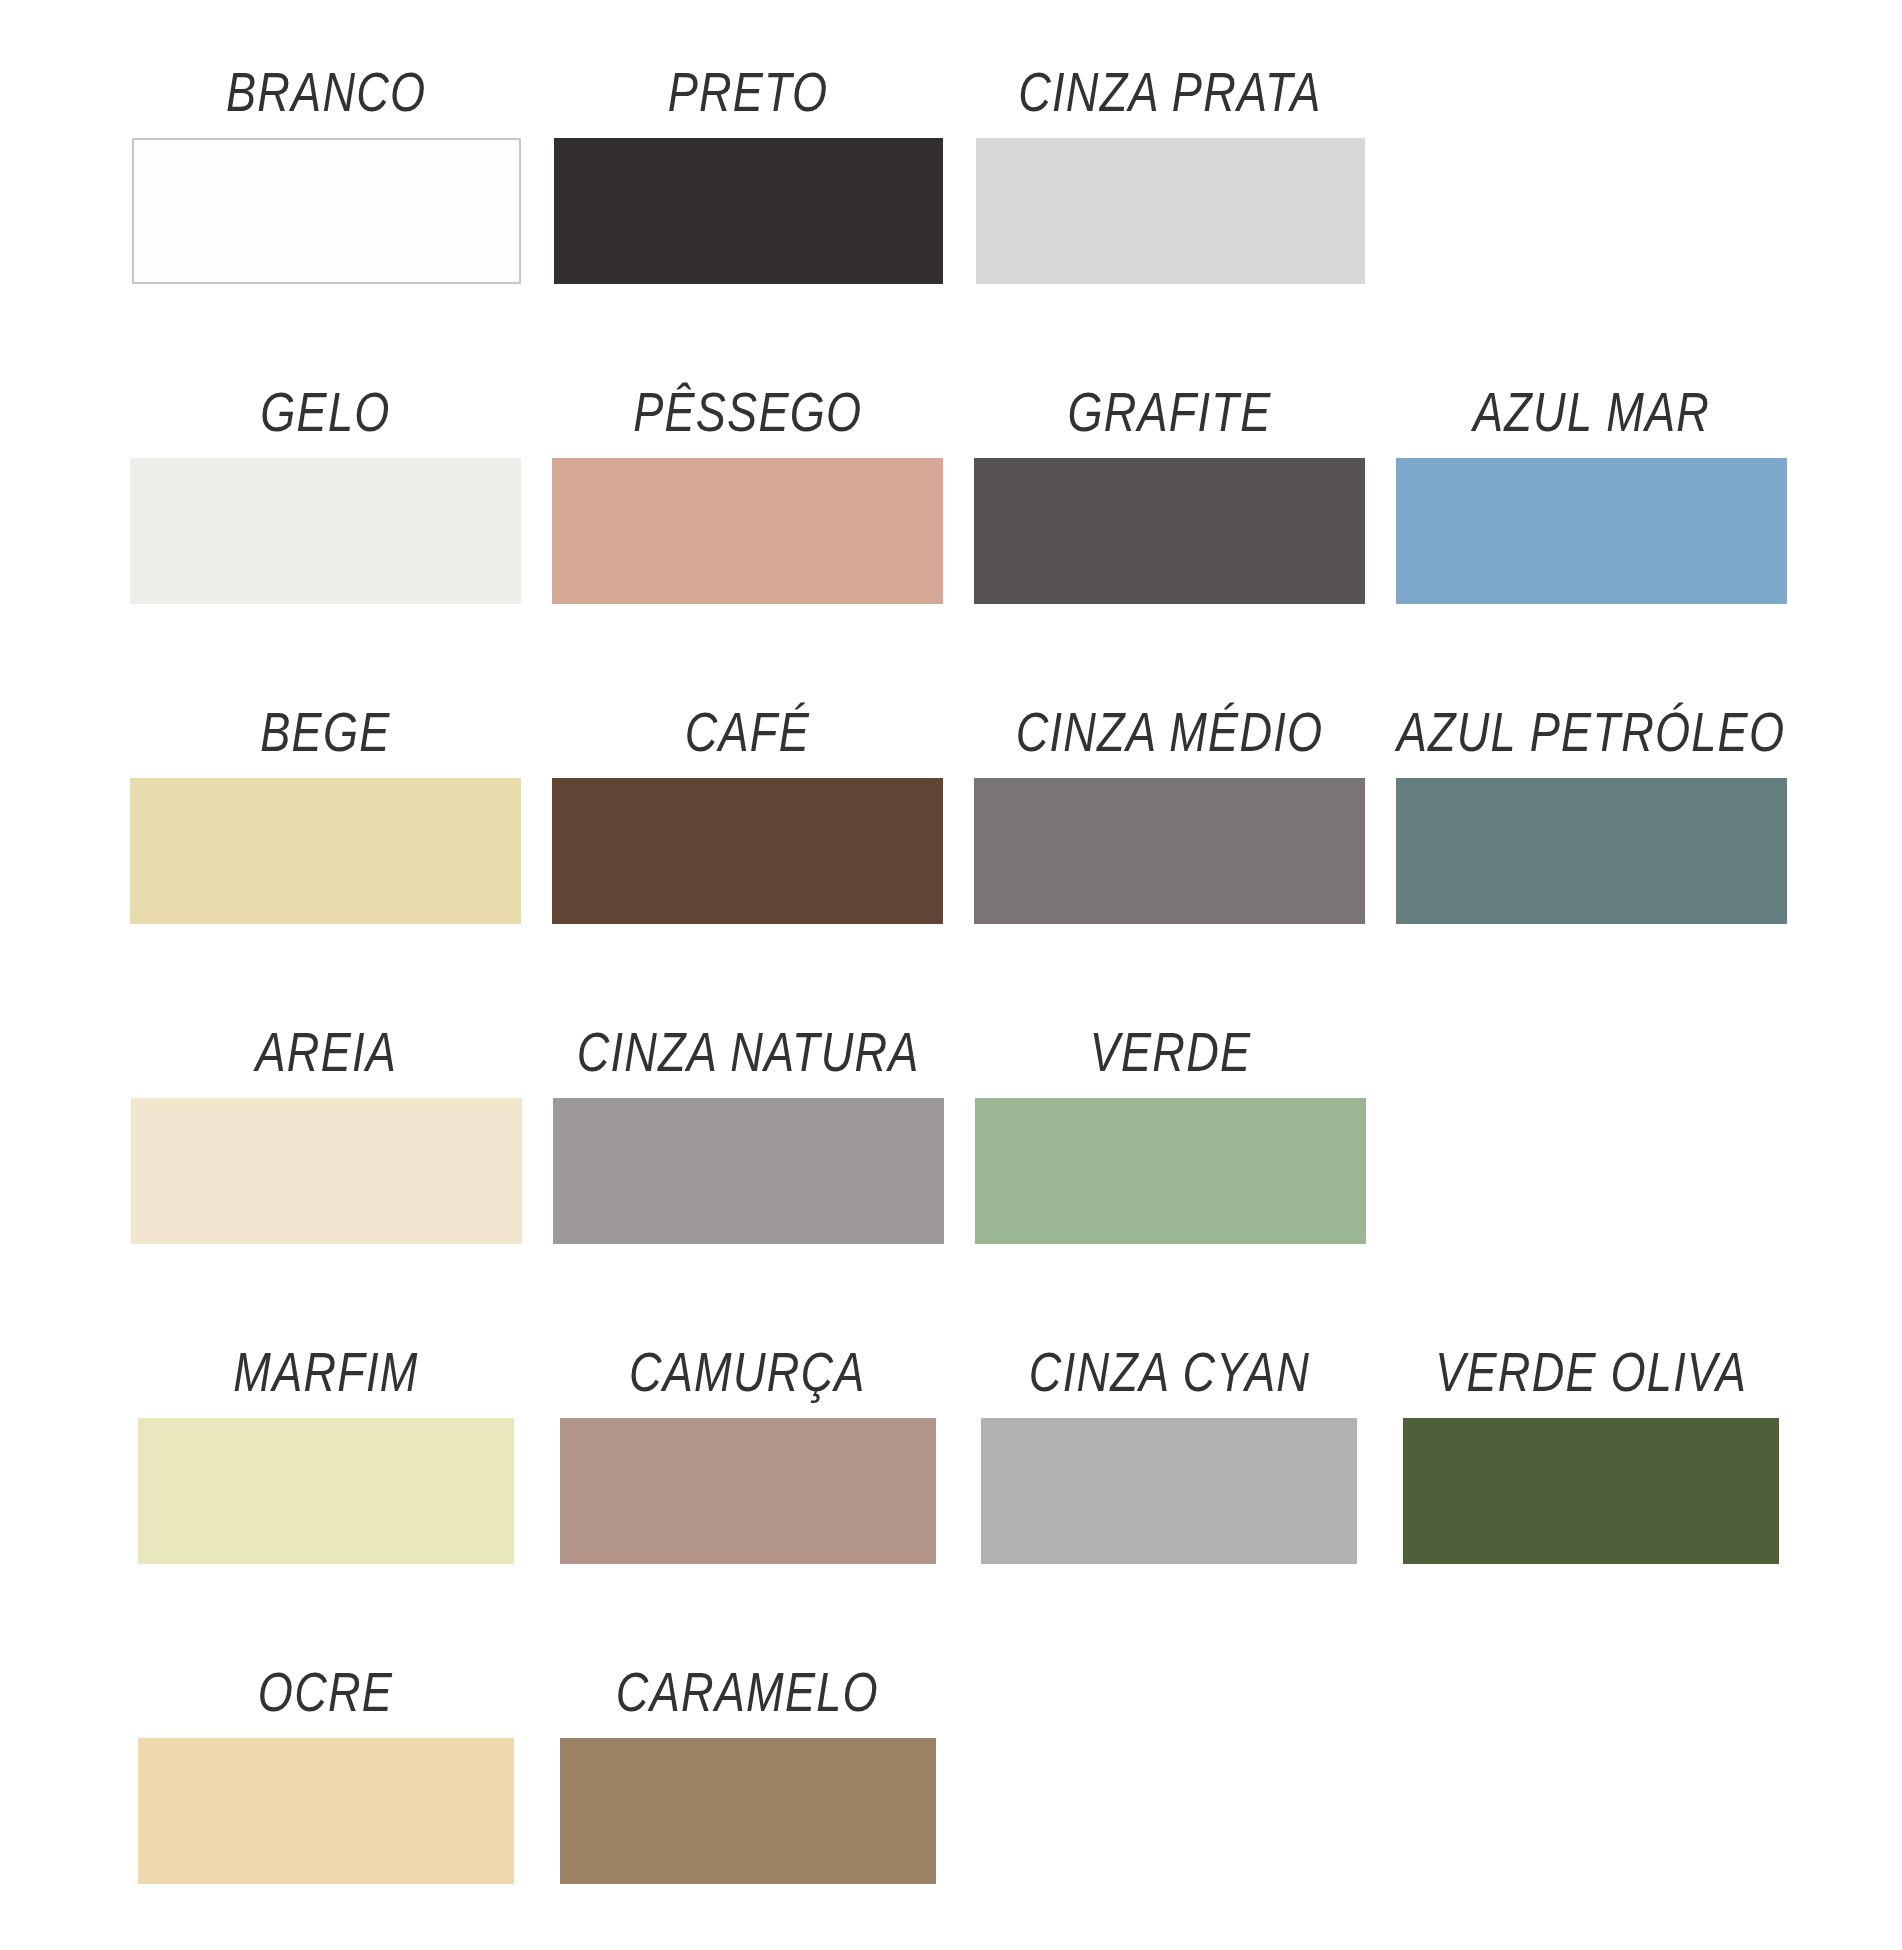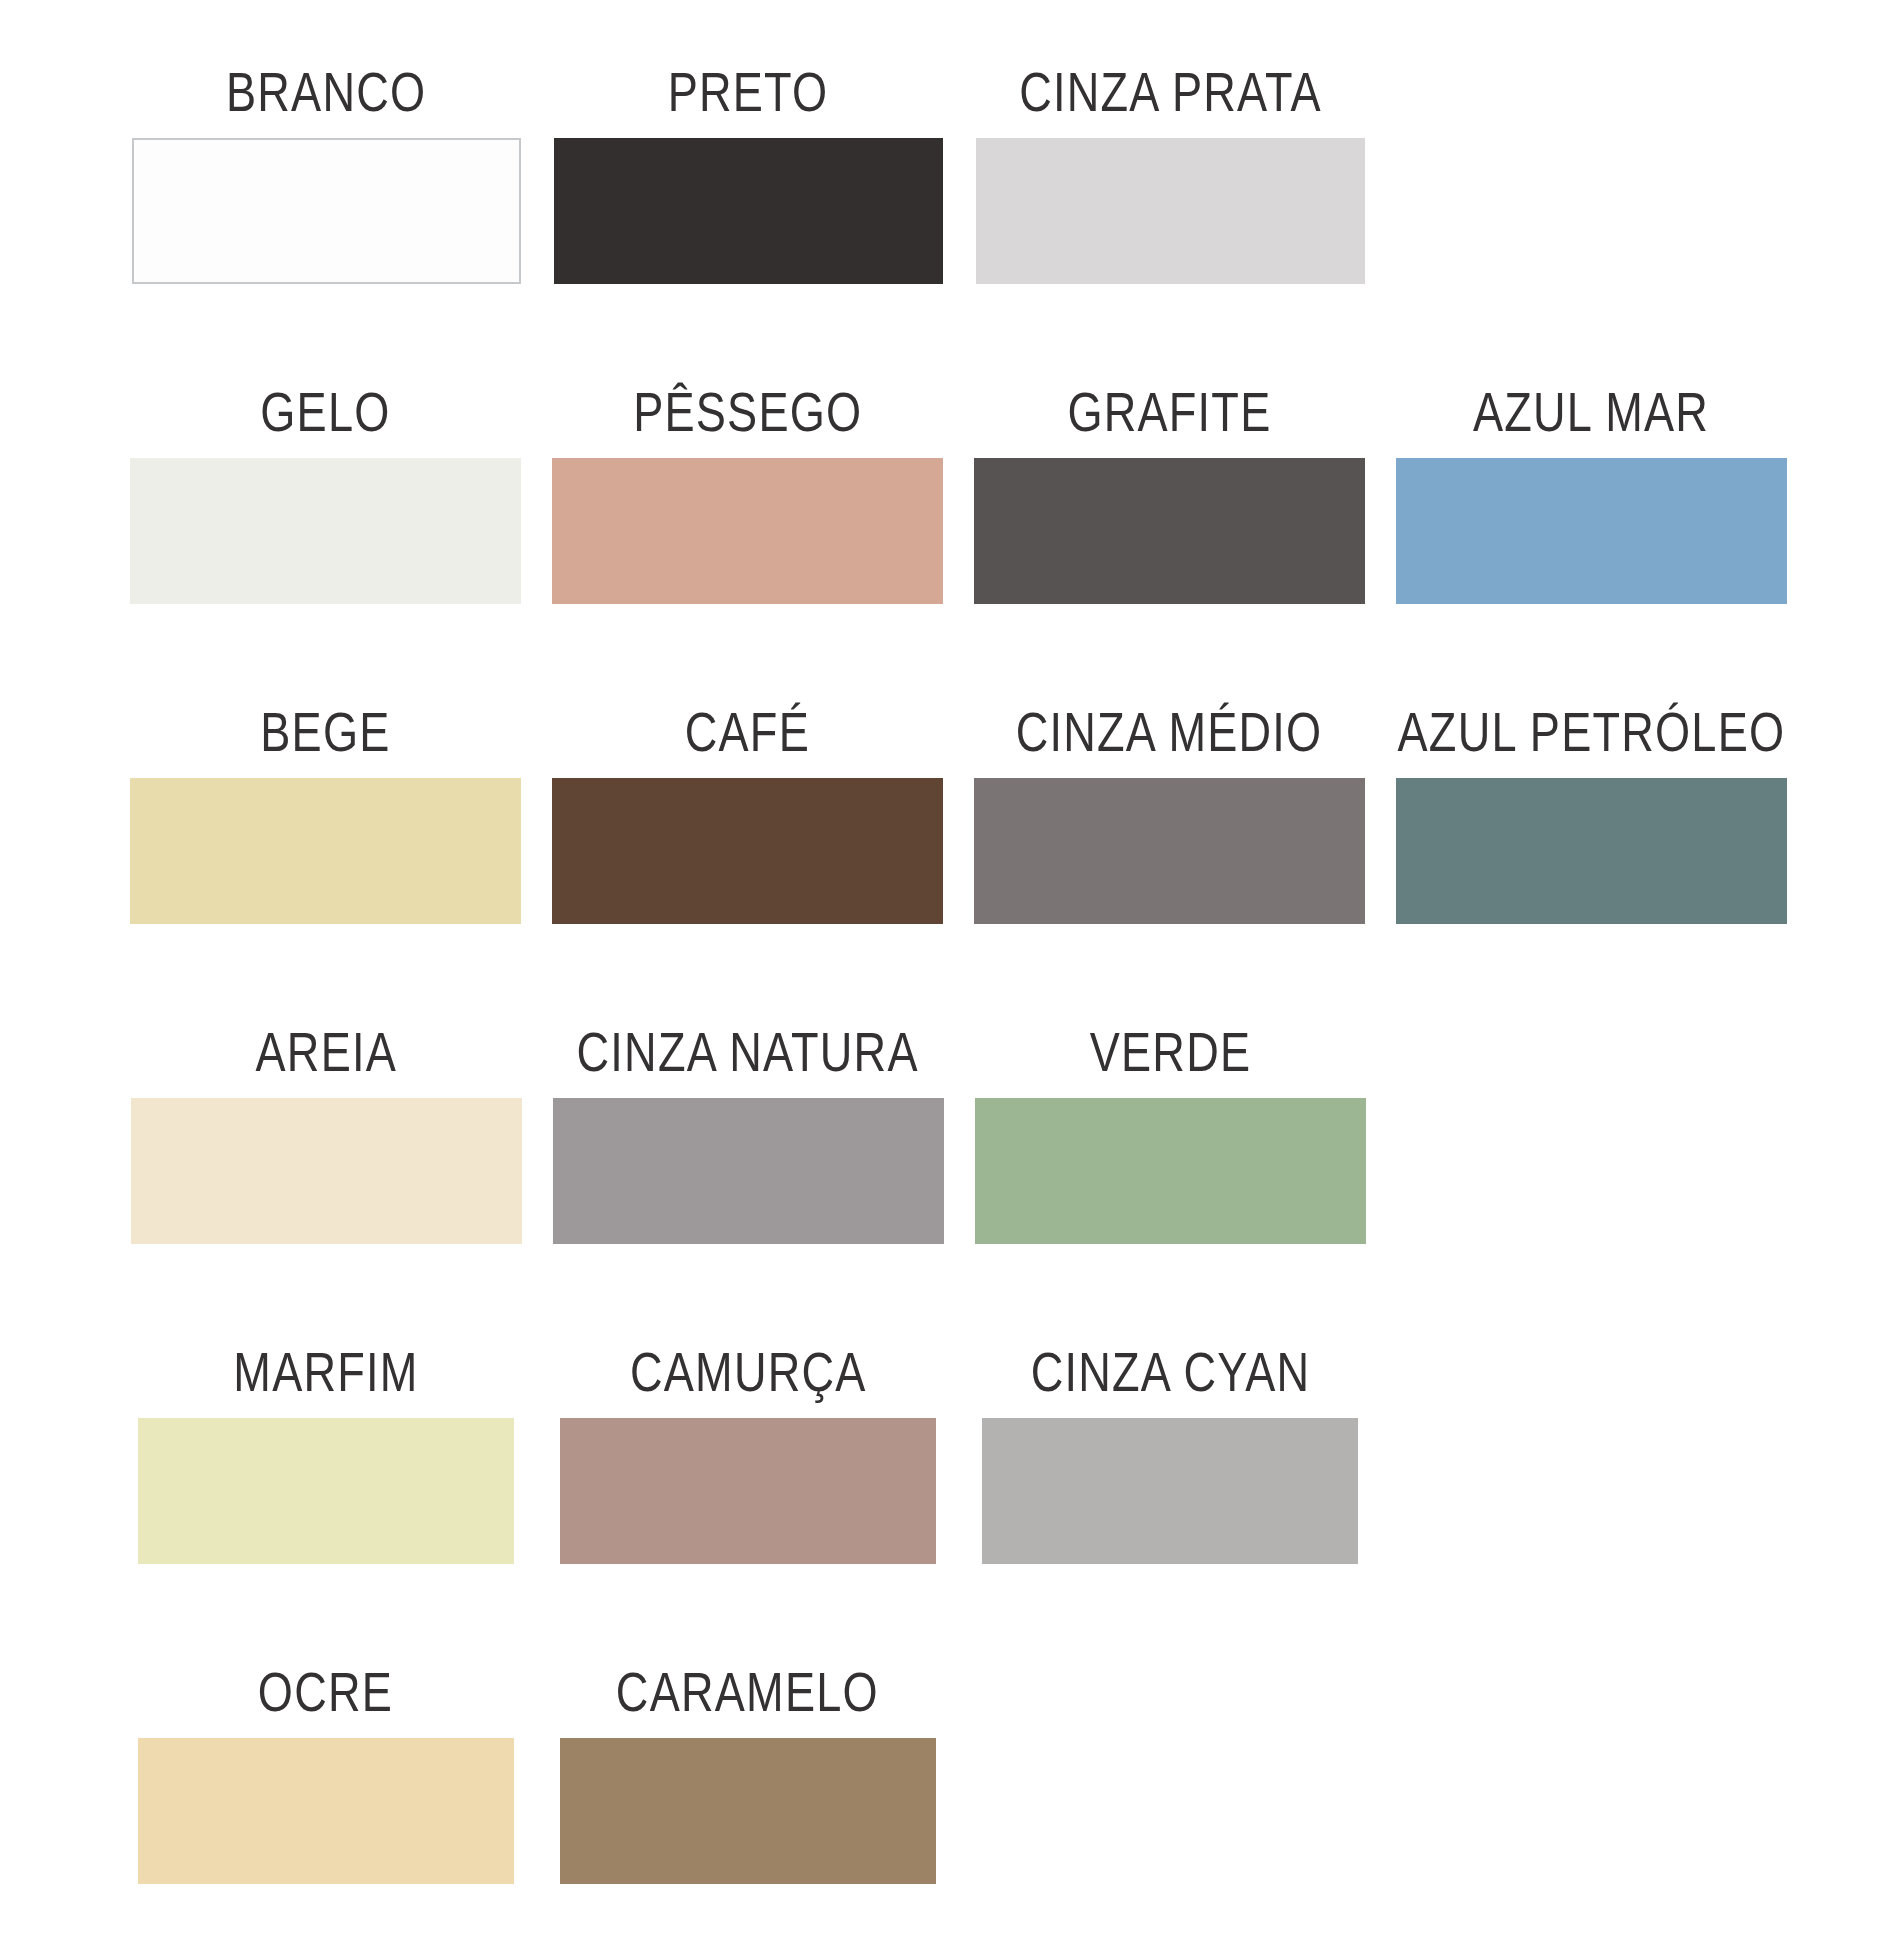--- a/index.html
+++ b/index.html
@@ -15,20 +15,21 @@
     overflow: hidden;
   }
 
   #palette-sheet {
     position: relative;
     width: 1902px;
     height: 1930px;
     background: #ffffff;
     box-sizing: border-box;
     padding: 0;
+    font-style: italic;
   }
 
   .swatch-grid {
     position: absolute;
     left: 115px;
     top: 46px;
     width: 1687px;
     display: flex;
     flex-direction: column;
   }
@@ -194,20 +195,24 @@
         <div class="swatch-chip" style="background-color: rgb(232, 232, 188);"></div>
       </div>
       <div class="swatch-cell col-2">
         <div class="swatch-label" style="color: rgb(51, 49, 50);">CAMURÇA</div>
         <div class="swatch-chip" style="background-color: rgb(178, 148, 138);"></div>
       </div>
       <div class="swatch-cell col-3">
         <div class="swatch-label" style="color: rgb(51, 49, 50);">CINZA CYAN</div>
         <div class="swatch-chip" style="background-color: rgb(180, 177, 177);"></div>
       </div>
+      <div class="swatch-cell col-4">
+        <div class="swatch-label" style="color: rgb(51, 49, 50);">VERDE OLIVA</div>
+        <div class="swatch-chip" style="background-color: rgb(77, 96, 58);"></div>
+      </div>
     </div>
 
     <div class="swatch-row row-6">
       <div class="swatch-cell col-1">
         <div class="swatch-label" style="color: rgb(51, 49, 50);">OCRE</div>
         <div class="swatch-chip" style="background-color: rgb(239, 217, 174);"></div>
       </div>
       <div class="swatch-cell col-2">
         <div class="swatch-label" style="color: rgb(51, 49, 50);">CARAMELO</div>
         <div class="swatch-chip" style="background-color: rgb(156, 131, 101);"></div>

